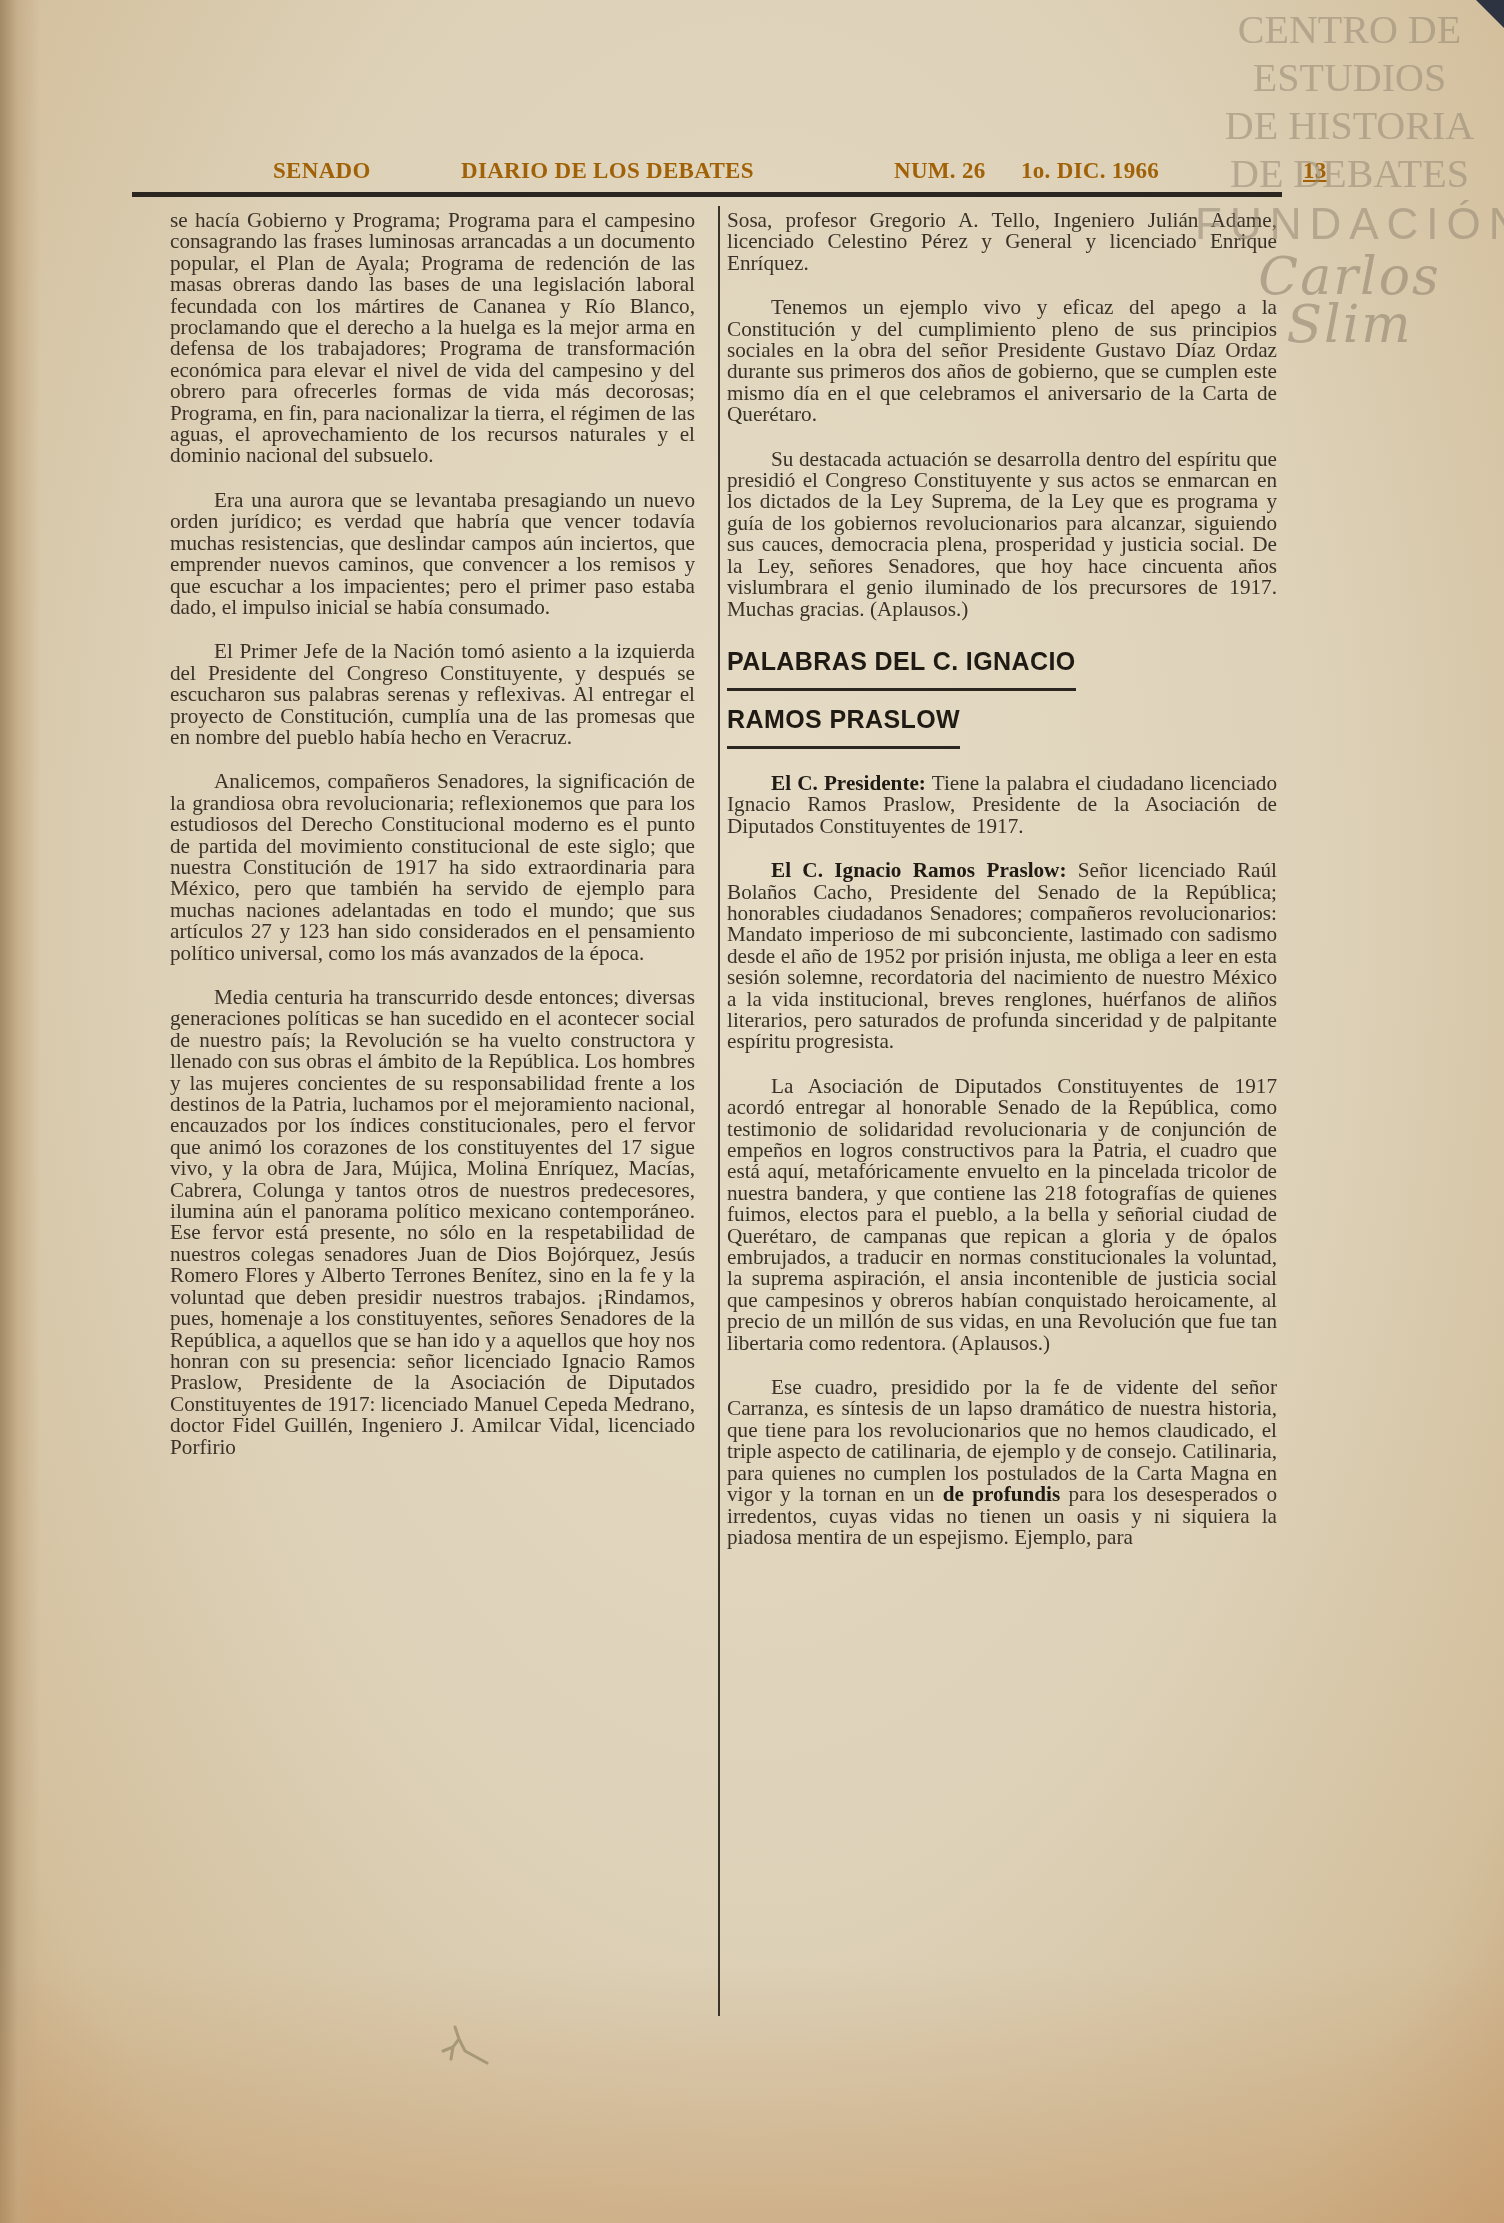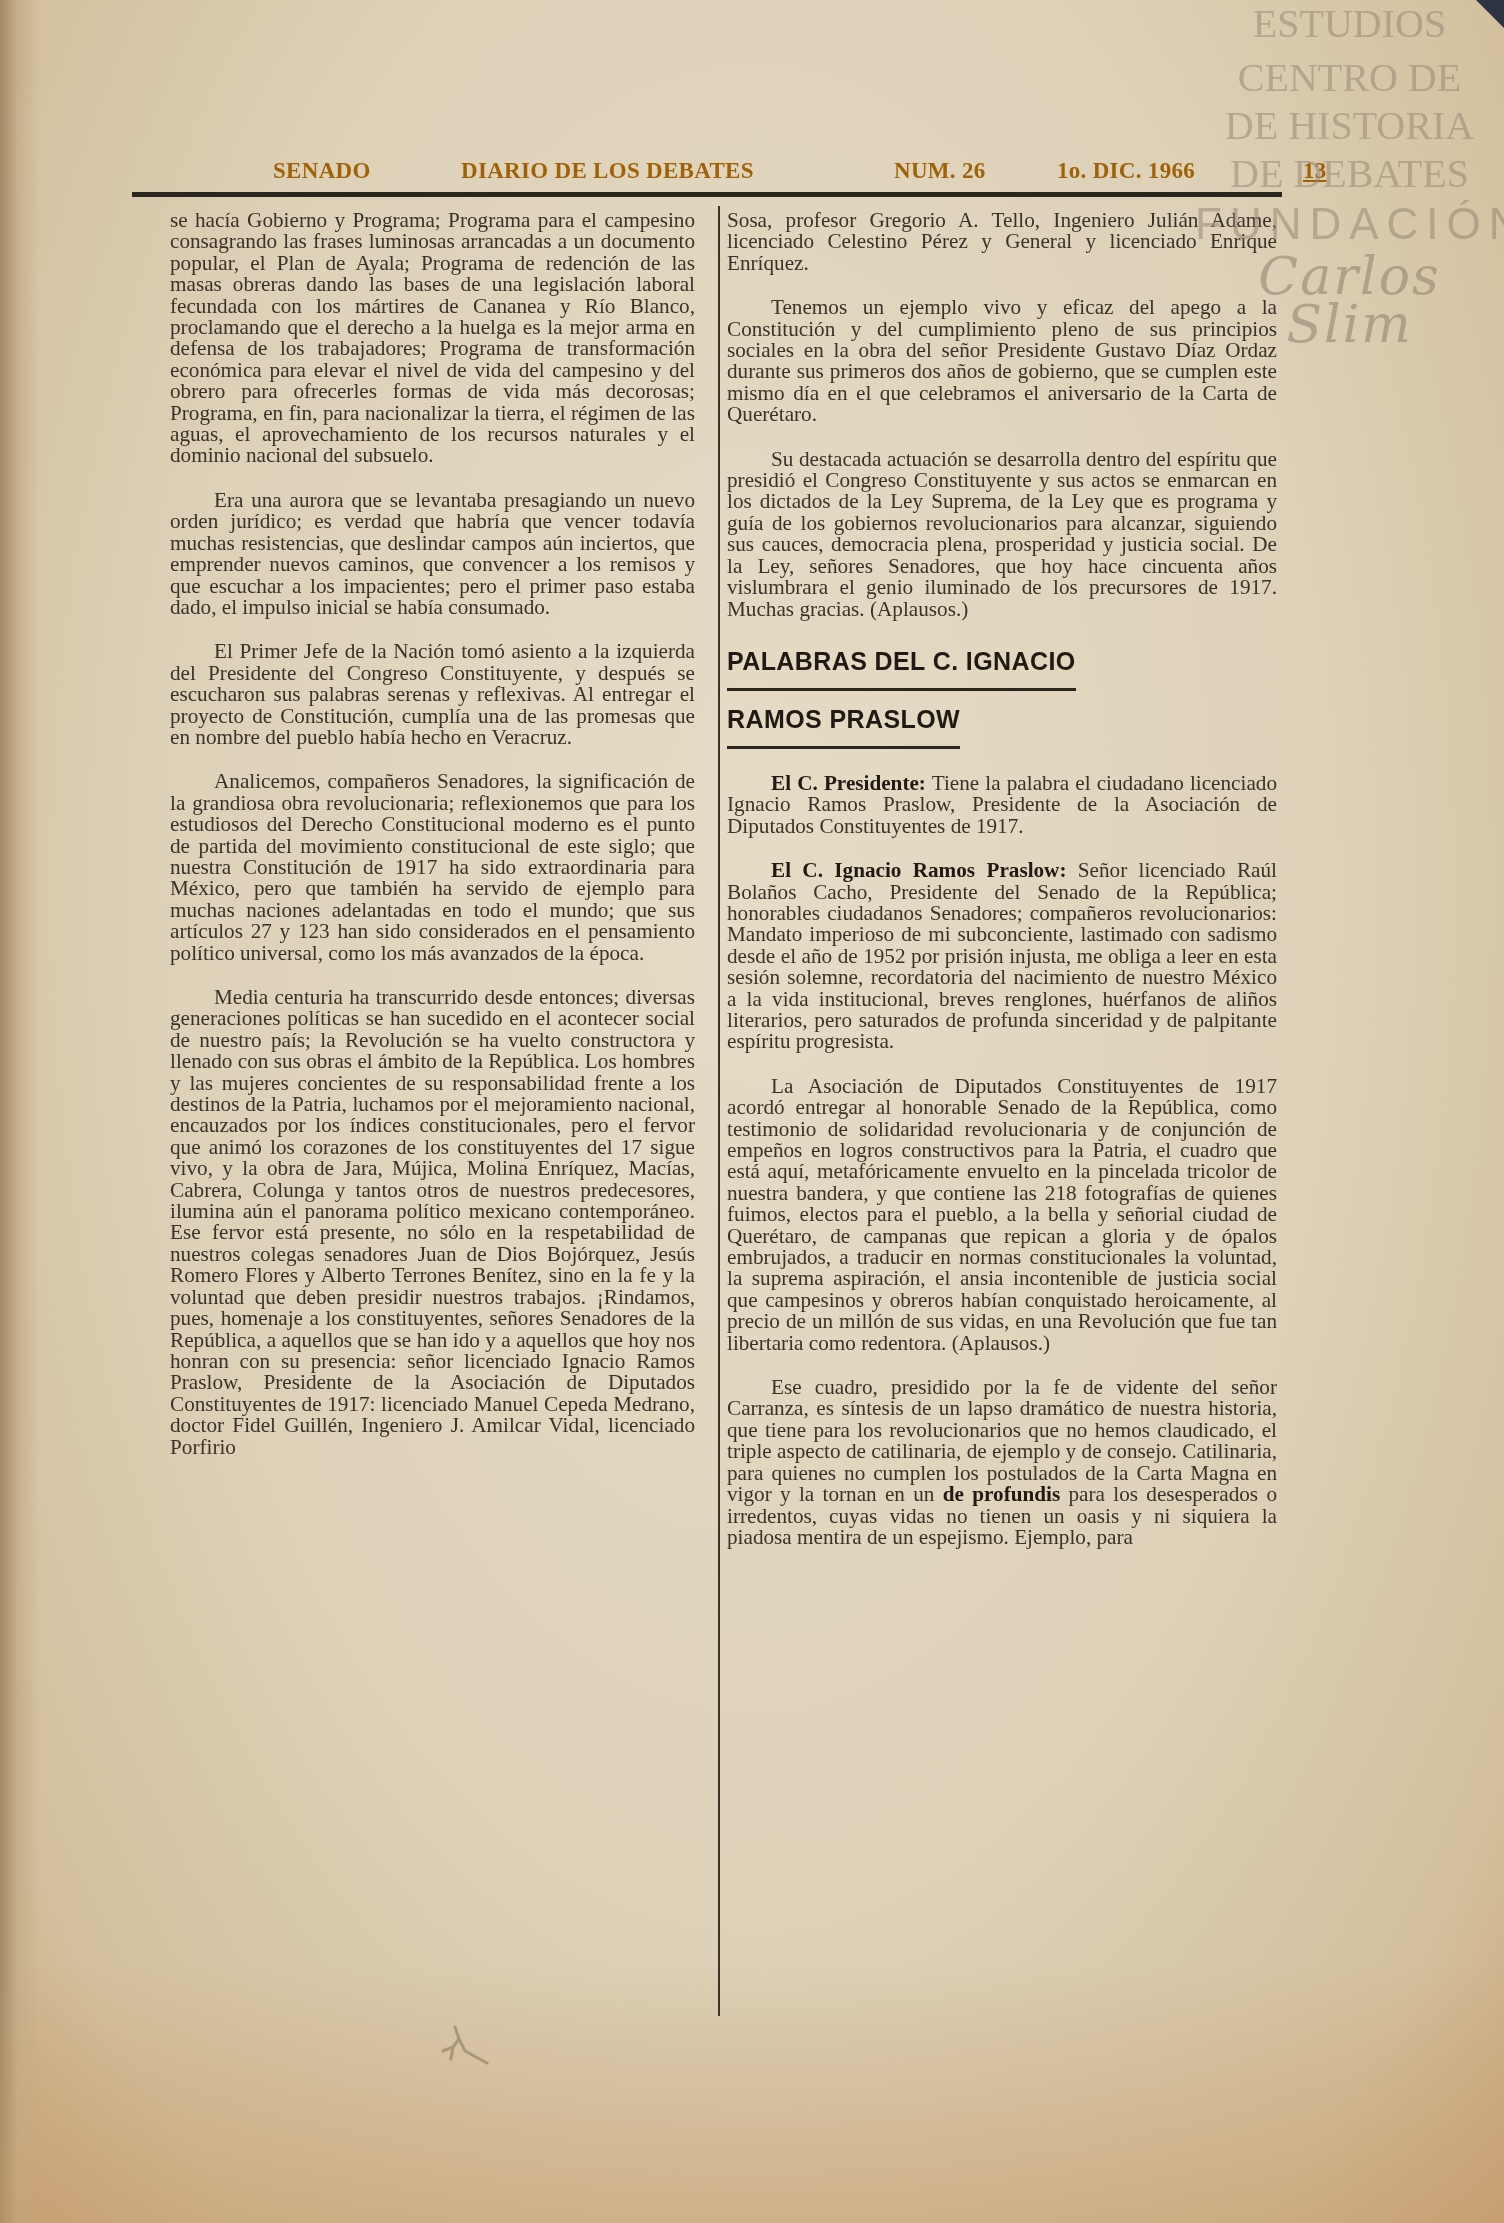--- a/index.html
+++ b/index.html
@@ -23,21 +23,21 @@
   }
   .header {
     position: absolute; top: 158px; left: 273px; width: 1010px; height: 32px;
     font-family: "Liberation Serif", serif; font-weight: bold; font-size: 23px;
     letter-spacing: 0.3px; color: #a16207;
   }
   .header span { position: absolute; top: 0; white-space: nowrap; }
   .h-senado { left: 0; }
   .h-diario { left: 188px; }
   .h-num { left: 598px; margin-left: 23px; }
-  .h-date { left: 784px; }
+  .h-date { left: 748px; }
   .h-page { left: 1030px; text-decoration: underline; }
   .header-rule {
     position: absolute; top: 192px; left: 132px; width: 1150px; height: 5px;
     background: #2b2620;
   }
   .col-rule {
     position: absolute; top: 206px; left: 718px; width: 2px; height: 1810px;
     background: #3a332a;
   }
   .col {
@@ -108,22 +108,22 @@
     <div><span class="section-title">PALABRAS DEL C. IGNACIO</span></div>
     <div><span class="section-title">RAMOS PRASLOW</span></div>
   </div>
   <p class="ind"><span class="b">El C. Presidente:</span><span> Tiene la palabra el ciudadano licenciado Ignacio Ramos Praslow, Presidente de la Asociación de Diputados Constituyentes de 1917.</span></p>
   <p class="ind"><span class="b">El C. Ignacio Ramos Praslow:</span><span> Señor licenciado Raúl Bolaños Cacho, Presidente del Senado de la República; honorables ciudadanos Senadores; compañeros revolucionarios: Mandato imperioso de mi subconciente, lastimado con sadismo desde el año de 1952 por prisión injusta, me obliga a leer en esta sesión solemne, recordatoria del nacimiento de nuestro México a la vida institucional, breves renglones, huérfanos de aliños literarios, pero saturados de profunda sinceridad y de palpitante espíritu progresista.</span></p>
   <p class="ind">La Asociación de Diputados Constituyentes de 1917 acordó entregar al honorable Senado de la República, como testimonio de solidaridad revolucionaria y de conjunción de empeños en logros constructivos para la Patria, el cuadro que está aquí, metafóricamente envuelto en la pincelada tricolor de nuestra bandera, y que contiene las 218 fotografías de quienes fuimos, electos para el pueblo, a la bella y señorial ciudad de Querétaro, de campanas que repican a gloria y de ópalos embrujados, a traducir en normas constitucionales la voluntad, la suprema aspiración, el ansia incontenible de justicia social que campesinos y obreros habían conquistado heroicamente, al precio de un millón de sus vidas, en una Revolución que fue tan libertaria como redentora. (Aplausos.)</p>
   <p class="ind tight"><span>Ese cuadro, presidido por la fe de vidente del señor Carranza, es síntesis de un lapso dramático de nuestra historia, que tiene para los revolucionarios que no hemos claudicado, el triple aspecto de catilinaria, de ejemplo y de consejo. Catilinaria, para quienes no cumplen los postulados de la Carta Magna en vigor y la tornan en un </span><span class="b">de profundis</span><span> para los desesperados o irredentos, cuyas vidas no tienen un oasis y ni siquiera la piadosa mentira de un espejismo. Ejemplo, para</span></p>
 </div>
 
 <div class="watermark">
+  <span class="wm-line wm-line-top1">CENTRO DE</span>
   <span class="wm-line">ESTUDIOS</span>
-  <span class="wm-line wm-line-top1">CENTRO DE</span>
   <span class="wm-line">DE HISTORIA</span>
   <span class="wm-line">DE DEBATES</span>
   <span class="wm-line wm-fund">FUNDACIÓN</span>
   <span class="wm-line wm-sig">Carlos Slim</span>
 </div>
 
 <svg class="stain" viewBox="0 0 70 50">
   <path d="M20 2 L24 14 L18 22 L8 26 M24 14 L30 26 L52 38 M18 22 L16 34" stroke="rgba(120,110,80,0.5)" stroke-width="3" fill="none" stroke-linecap="round"></path>
 </svg>
 

